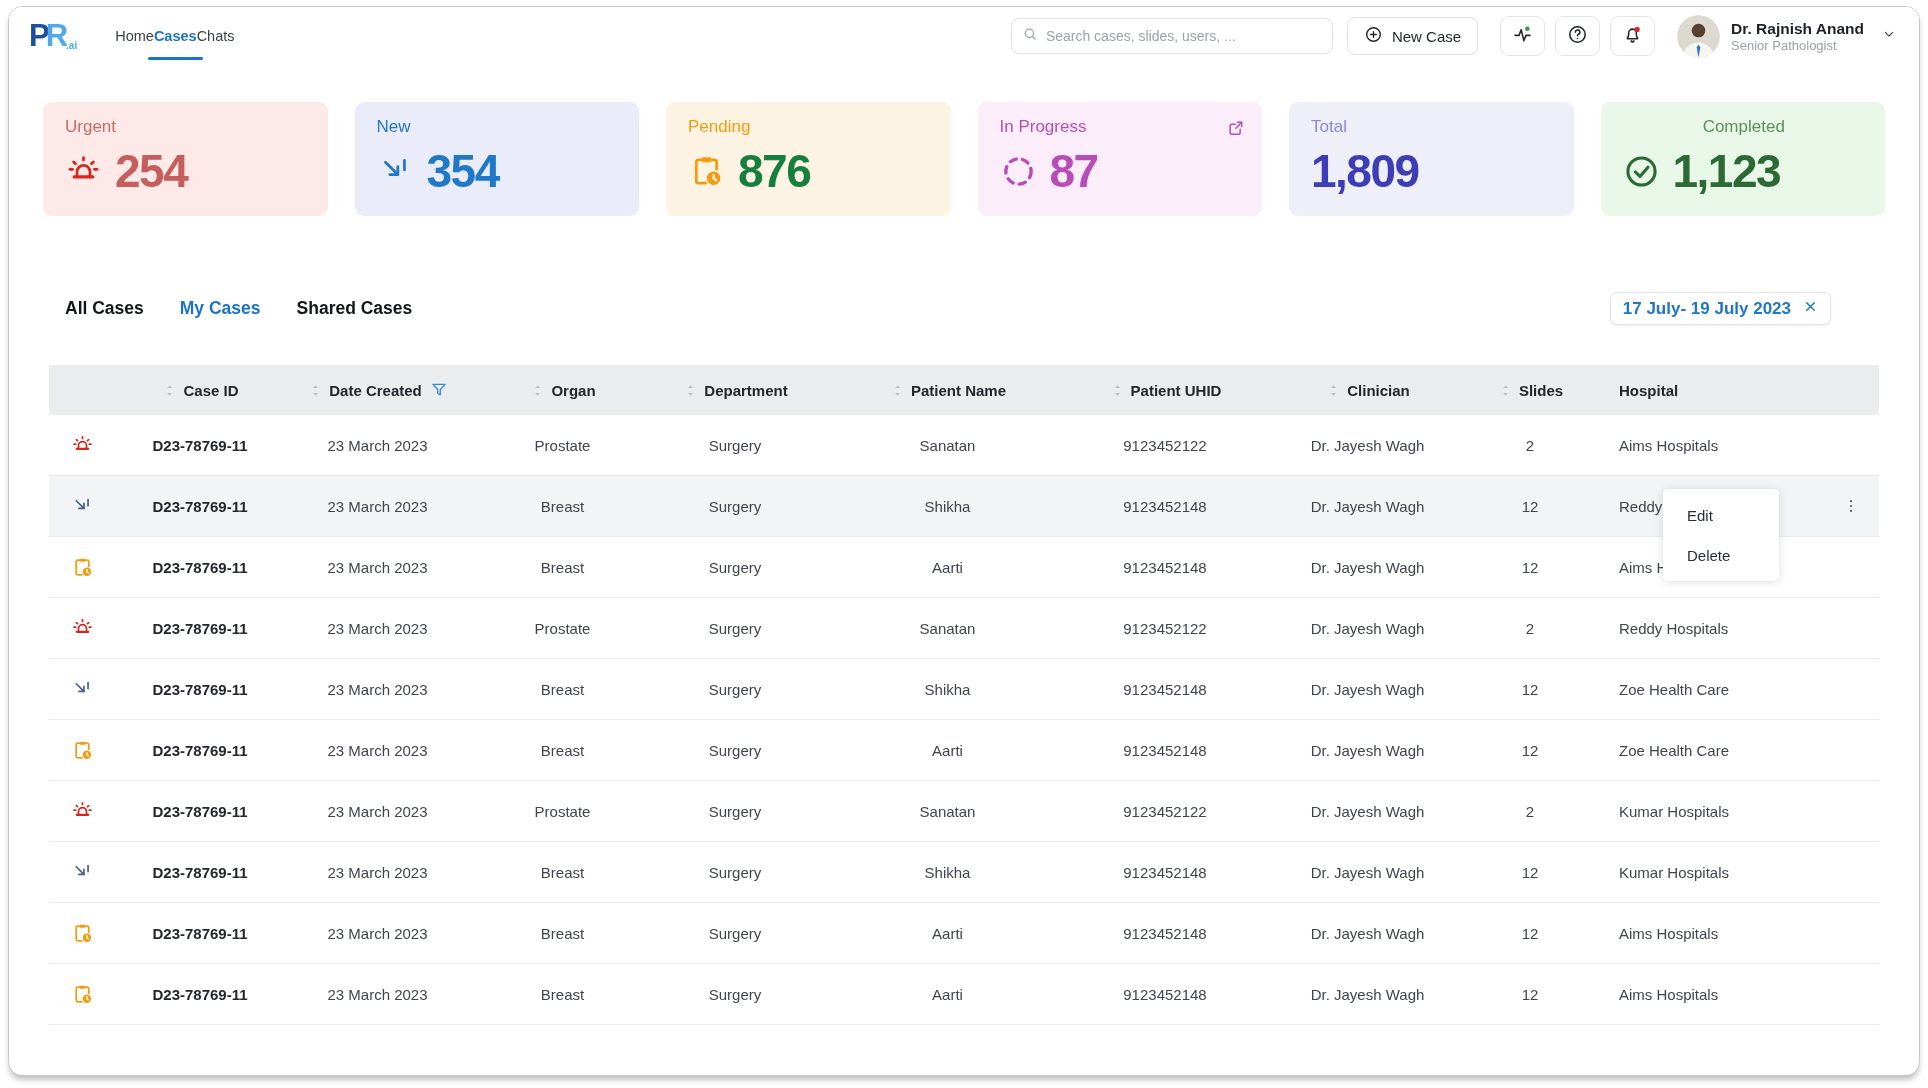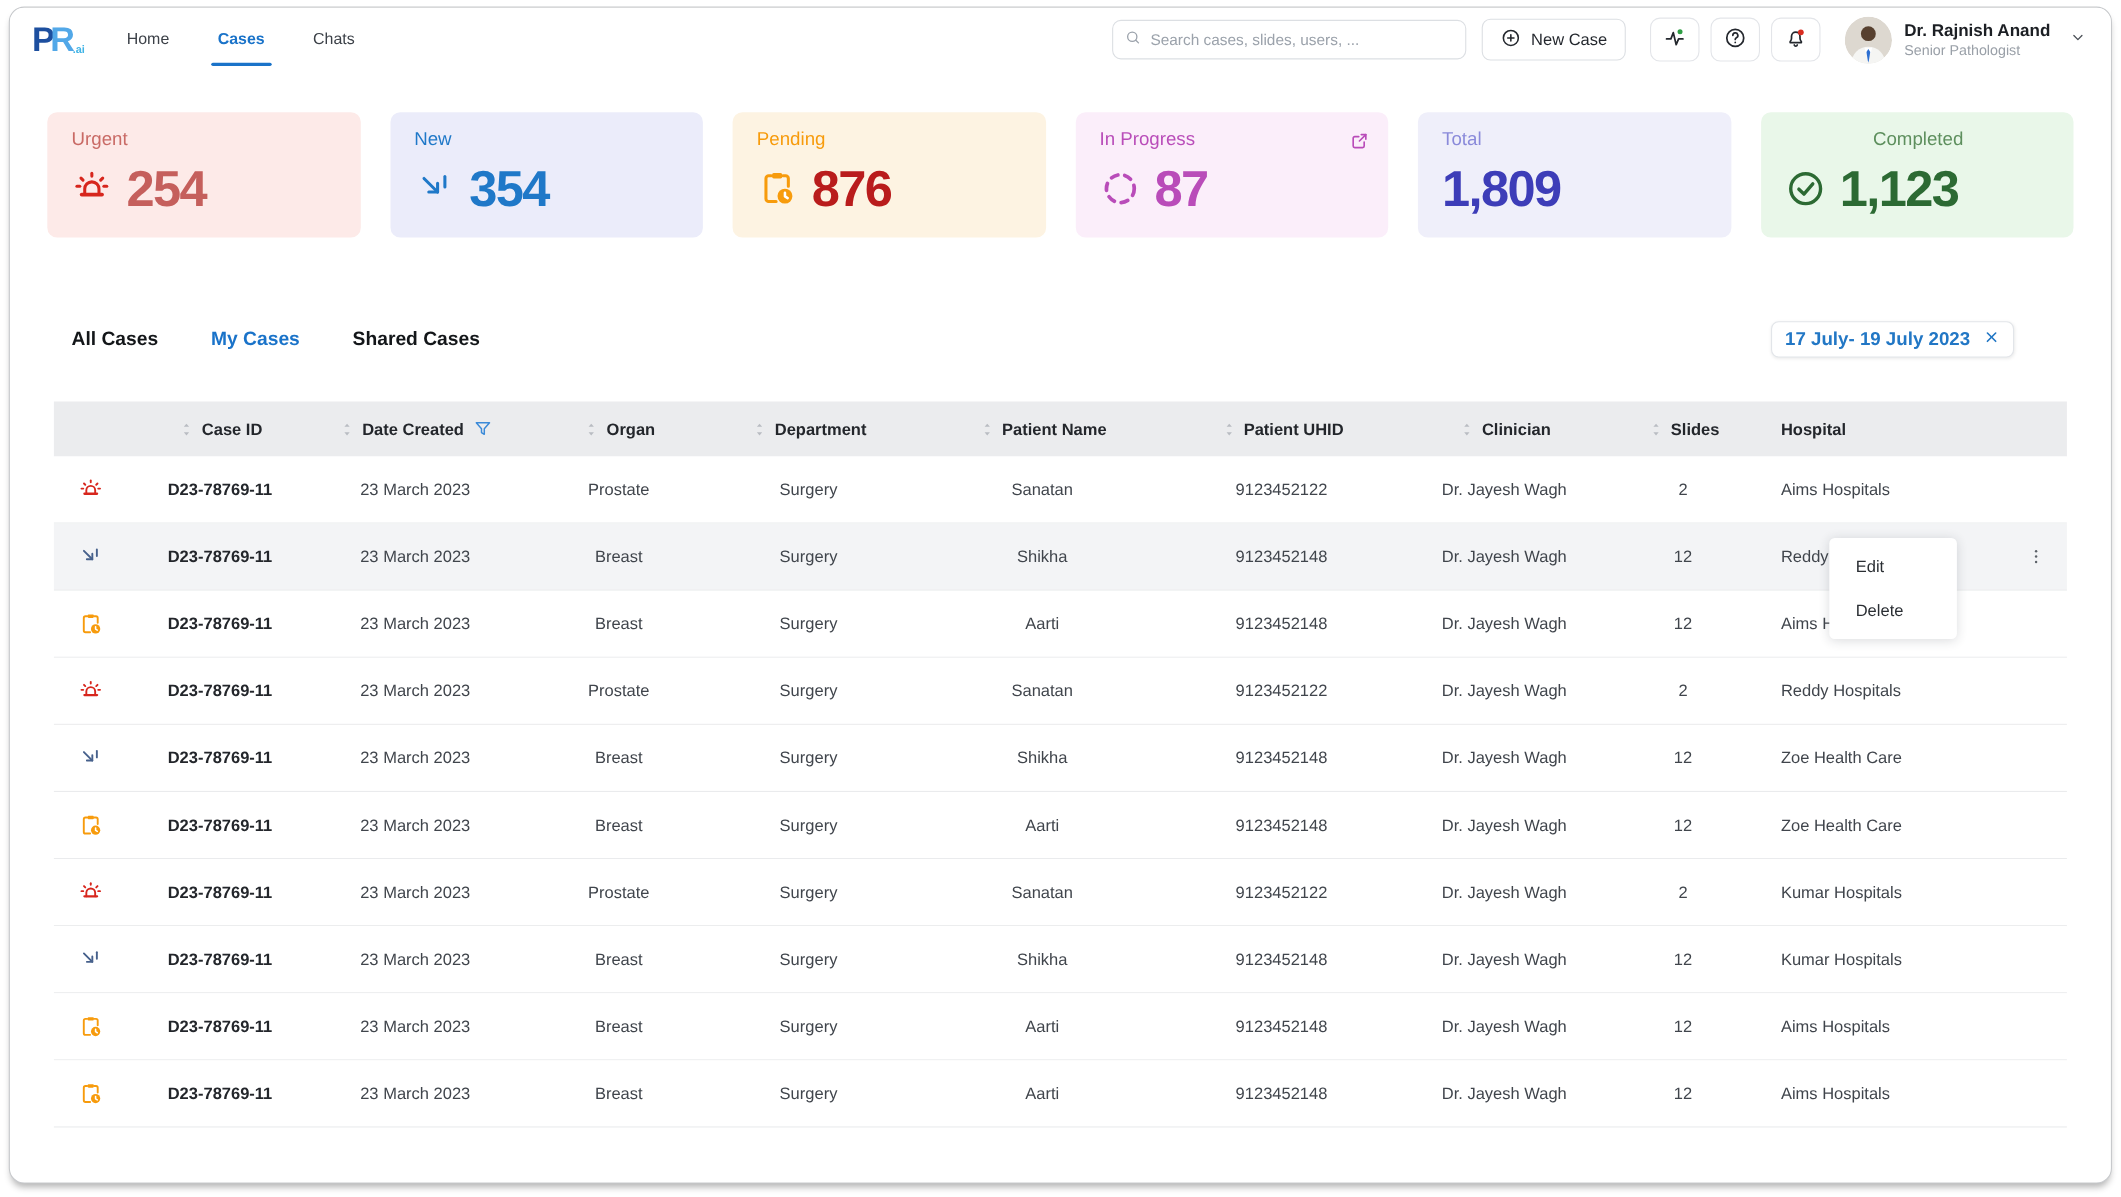--- a/index.html
+++ b/index.html
@@ -6,21 +6,21 @@
   html,body { width:1928px; height:1088px; background:#fff; font-family:"Liberation Sans", sans-serif; }
   .frame { position:absolute; inset:6px 8px 12px 8px; background:#fff; border:1px solid #c7c9cc;
            border-radius:14px; overflow:hidden; box-shadow:0 5px 7px -2px rgba(0,0,0,.3); }
 
   
   header { height:58px; display:flex; align-items:center; padding:0 22px 0 20px; background:#fff; }
   .logo { display:flex; align-items:flex-end; cursor:pointer; margin-right:38px; }
   .logo .lp { font-size:31px; font-weight:800; color:#1d4f9f; letter-spacing:-1px; }
   .logo .lr { font-size:31px; font-weight:800; color:#52a8e8; margin-left:-3px; }
   .logo .ls { font-size:10px; font-weight:700; color:#41b4e6; margin:0 0 3px -2px; }
-  nav { display:flex; align-items:center; gap:44px; height:100%; }
+  nav { display:flex; align-items:center; height:100%; }
   .nav-item { position:relative; height:100%; display:flex; align-items:center; font-size:14.5px;
               color:#3c4148; font-weight:500; cursor:pointer; }
   .nav-item.active { color:#1a73c9; font-weight:700; }
   .nav-item.active::after { content:""; position:absolute; left:-6px; right:-6px; bottom:5px; height:3.5px;
               background:#1a73c9; border-radius:3px; }
   .spacer { flex:1; }
   .search { display:flex; align-items:center; width:322px; height:36px; border:1px solid #dcdfe3;
             border-radius:8px; padding:0 10px; gap:8px; margin-right:14px; background:#fff; }
   .search svg { width:16px; height:16px; color:#9ba2ab; }
   .search input { border:none; outline:none; flex:1; font-size:14px; color:#3c4148;
@@ -45,21 +45,21 @@
   .card { flex:1; height:114px; border-radius:9px; padding:15px 20px 0 22px; position:relative; }
   .card .clabel { font-size:17px; font-weight:500; }
   .card .cval { display:flex; align-items:center; gap:13px; margin-top:7px; }
   .card .cval svg { width:37px; height:37px; }
   .card .cnum { font-size:46px; font-weight:700; letter-spacing:-1.5px; }
   .card .ext { position:absolute; top:16px; right:16px; }
   .card .ext svg { width:20px; height:20px; }
 
   
   .tabsrow { display:flex; align-items:center; margin:76px 88px 0 56px; }
-  .tabs { display:flex; gap:48px; }
+  .tabs { display:flex; gap:36px; }
   .tab { font-size:17.5px; font-weight:700; color:#131619; cursor:pointer; }
   .tab.active { color:#1a73c9; }
   .chip { margin-left:auto; display:flex; align-items:center; gap:12px; height:33px; padding:0 12px;
           border:1px solid #e2e5e9; border-radius:7px; background:#fff; cursor:pointer;
           box-shadow:0 1px 3px rgba(0,0,0,.08); }
   .chip .clab { font-size:17px; font-weight:600; color:#2277c5; }
   .chip svg { width:15px; height:15px; color:#2277c5; }
 
   
   .tablewrap { margin:40px 40px 0; position:relative; }
@@ -191,21 +191,21 @@
         <div class="cval">
           <span style="color: rgb(247, 155, 12); display: flex;">
             <svg viewBox="0 0 24 24" fill="none" stroke="currentColor" stroke-width="1.8" stroke-linecap="round" stroke-linejoin="round">
               <path d="M8.6 4.4H7a1.6 1.6 0 0 0-1.6 1.6v12A1.6 1.6 0 0 0 7 19.6h4.4"></path>
               <path d="M15.4 4.4H17A1.6 1.6 0 0 1 18.6 6v4.6"></path>
               <rect x="9" y="2.8" width="6" height="3.2" rx="1" fill="currentColor" stroke="none"></rect>
               <circle cx="16.6" cy="16.4" r="4.4" fill="currentColor" stroke="none"></circle>
               <polyline points="16.6,14.4 16.6,16.6 18.2,17.6" stroke="#fff" stroke-width="1.5"></polyline>
             </svg>
           </span>
-          <div class="cnum" style="color: #b91c1c;">876</div>
+          <div class="cnum" style="color: #15803d;">876</div>
         </div>
       </div>
       <div class="card" style="background: rgb(251, 238, 250);">
         <div class="clabel" style="color: rgb(185, 76, 185);">In Progress</div>
         <div class="cval">
           <span style="color: rgb(185, 76, 185); display: flex;">
             <svg viewBox="0 0 24 24" fill="none" stroke="currentColor" stroke-width="1.8" stroke-linecap="round" stroke-linejoin="round">
               <circle cx="12" cy="12" r="8.2" stroke-dasharray="4.1 4.1" stroke-width="2.2"></circle>
             </svg>
           </span>

